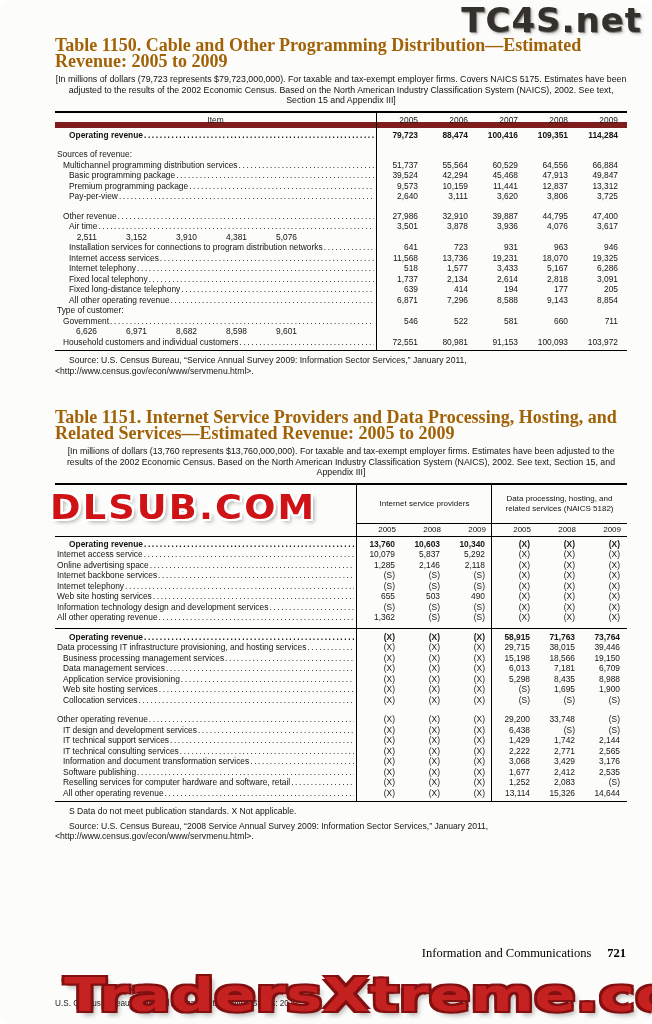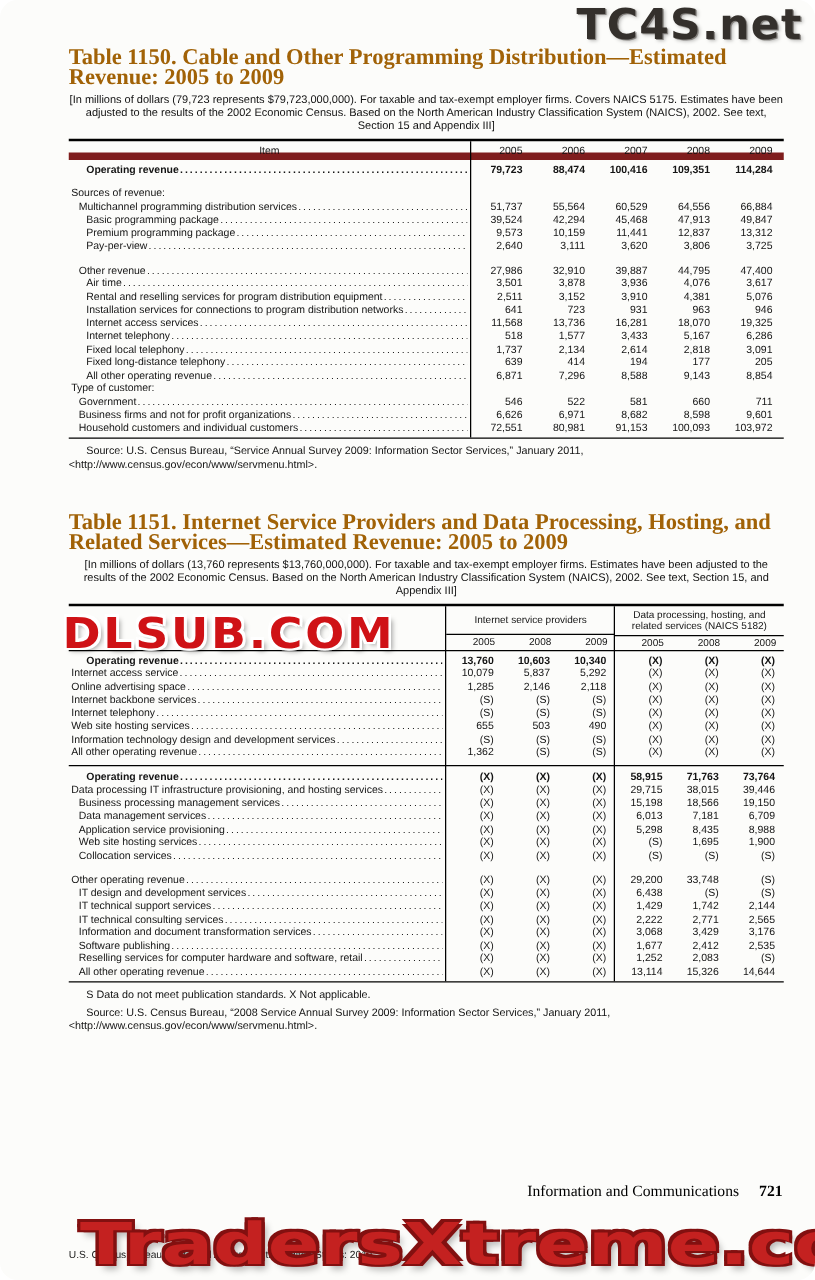--- a/index.html
+++ b/index.html
@@ -26,21 +26,21 @@
 
   .tbl { position: relative; border-top: 2px solid #000; border-bottom: 1px solid #000; }
   .t1150::before { content:""; position:absolute; left:321px; top:0; bottom:0; width:1px; background:#000; }
   .t1151::before { content:""; position:absolute; left:301px; top:0; bottom:0; width:1px; background:#000; }
   .t1151::after  { content:""; position:absolute; left:436px; top:0; bottom:0; width:1px; background:#000; }
 
   .thead { display:flex; border-bottom:6px solid #7f1d1d; height:15px; line-height:14px; font-size:8.4px; }
   .hitem { width:321px; text-align:center; }
   .hyear { width:50px; text-align:right; padding-right:8px; }
 
-  .thead2 { display:flex; border-bottom:1px solid #000; height:36px; font-size:8px;padding-left:28px; }
+  .thead2 { display:flex; border-bottom:1px solid #000; height:52px; font-size:8px;padding-left:28px; }
   .hblank { width:301px; }
   .grp { width:135px; display:flex; flex-direction:column; }
   .glabel { flex:1; display:flex; align-items:center; justify-content:center; text-align:center; padding:2px 4px; line-height:9.5px; }
   .gyears { display:flex; border-top:1px solid #000; height:13px; line-height:12px; }
   .gyears span { display:inline-block; width:45px; text-align:right; padding-right:6px; }
 
   .tbody { padding: 2px 0 3px; }
   .trow { display:flex; line-height:10.5px; font-size:8.4px; }
   .trow.b { font-weight:bold; }
   .trow.gap { margin-top:9px; }
@@ -184,24 +184,20 @@
               <span class="ltext i2">Air time</span>
               <span class="dots"></span>
             </div>
             <div class="vcell">3,501</div>
             <div class="vcell">3,878</div>
             <div class="vcell">3,936</div>
             <div class="vcell">4,076</div>
             <div class="vcell">3,617</div>
           </div>
           <div class="trow">
-            <div class="lcell">
-              <span class="ltext i2">Rental and reselling services for program distribution equipment</span>
-              <span class="dots"></span>
-            </div>
             <div class="vcell">2,511</div>
             <div class="vcell">3,152</div>
             <div class="vcell">3,910</div>
             <div class="vcell">4,381</div>
             <div class="vcell">5,076</div>
           </div>
           <div class="trow">
             <div class="lcell">
               <span class="ltext i2">Installation services for connections to program distribution networks</span>
               <span class="dots"></span>
@@ -212,21 +208,21 @@
             <div class="vcell">963</div>
             <div class="vcell">946</div>
           </div>
           <div class="trow">
             <div class="lcell">
               <span class="ltext i2">Internet access services</span>
               <span class="dots"></span>
             </div>
             <div class="vcell">11,568</div>
             <div class="vcell">13,736</div>
-            <div class="vcell">16,281</div>
+            <div class="vcell">19,231</div>
             <div class="vcell">18,070</div>
             <div class="vcell">19,325</div>
           </div>
           <div class="trow">
             <div class="lcell">
               <span class="ltext i2">Internet telephony</span>
               <span class="dots"></span>
             </div>
             <div class="vcell">518</div>
             <div class="vcell">1,577</div>
@@ -282,24 +278,20 @@
               <span class="ltext i1">Government</span>
               <span class="dots"></span>
             </div>
             <div class="vcell">546</div>
             <div class="vcell">522</div>
             <div class="vcell">581</div>
             <div class="vcell">660</div>
             <div class="vcell">711</div>
           </div>
           <div class="trow">
-            <div class="lcell">
-              <span class="ltext i1">Business firms and not for profit organizations</span>
-              <span class="dots"></span>
-            </div>
             <div class="vcell">6,626</div>
             <div class="vcell">6,971</div>
             <div class="vcell">8,682</div>
             <div class="vcell">8,598</div>
             <div class="vcell">9,601</div>
           </div>
           <div class="trow">
             <div class="lcell">
               <span class="ltext i1">Household customers and individual customers</span>
               <span class="dots"></span>

